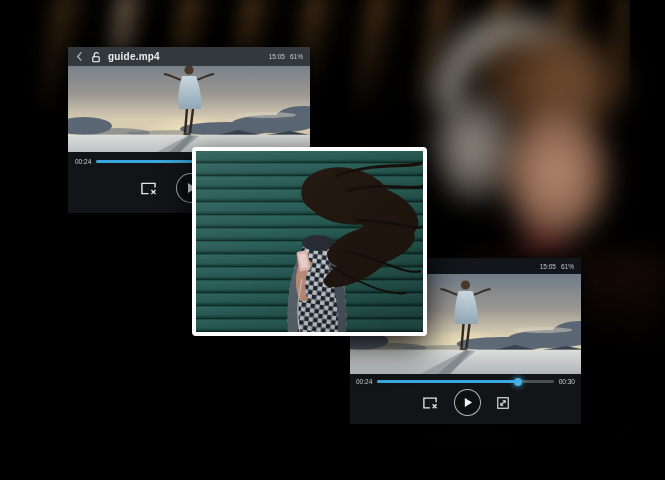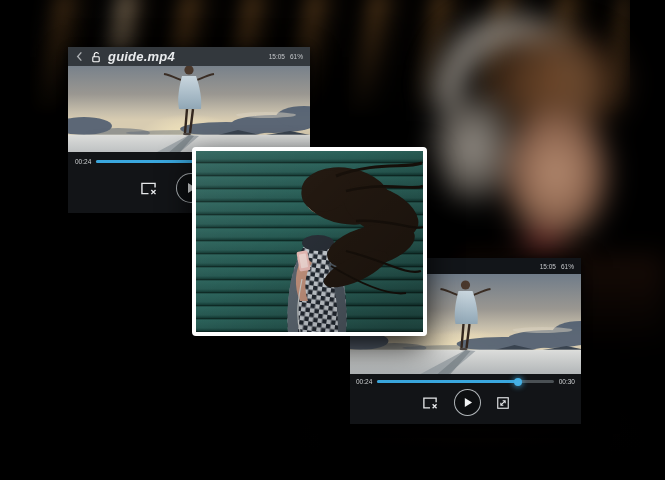--- a/index.html
+++ b/index.html
@@ -33,21 +33,21 @@
     background:radial-gradient(95% 95% at 58% 42%,transparent 52%,rgba(0,0,0,.55) 100%),
                linear-gradient(to bottom,transparent 340px,#000 455px);}
 
   
   .player{position:absolute;display:flex;flex-direction:column;background:#101214;
     box-shadow:0 10px 26px rgba(0,0,0,.78),0 2px 8px rgba(0,0,0,.6);}
   .player-1{left:68px;top:47px;width:242px;height:166px;z-index:2;}
   .player-2{left:350px;top:258px;width:231px;height:166px;z-index:3;}
   .p-header{height:19px;background:#33383d;display:flex;align-items:center;padding:0 7px;gap:6px;flex:0 0 auto;}
   .compact .p-header{height:16px;background:rgba(18,22,26,.92);}
-  .p-filename{font-size:13px;font-weight:bold;color:#e9ebed;letter-spacing:.2px;font-style:italic;}
+  .p-filename{font-size:10px;font-weight:bold;color:#e9ebed;letter-spacing:.2px;}
   .p-status{margin-left:auto;display:flex;gap:5px;font-size:6.5px;color:#c6c9cc;}
   .p-video{flex:1 1 auto;position:relative;overflow:hidden;background:#50607a;}
   .p-video svg{position:absolute;inset:0;width:100%;height:100%;display:block;}
   .p-bottom{background:#121417;flex:0 0 auto;}
   .progress-row{display:flex;align-items:center;padding:6px 7px 4px;gap:5px;}
   .compact .progress-row{padding:4px 6px 2px;}
   .time{font-size:6.5px;color:#cfd2d4;}
   .track{flex:1;height:2.5px;background:#4a5054;border-radius:2px;position:relative;}
   .fill{position:absolute;left:0;top:0;bottom:0;background:#3aa7de;border-radius:2px;}
   .thumb{position:absolute;right:-4px;top:50%;transform:translateY(-50%);width:8px;height:8px;border-radius:50%;

